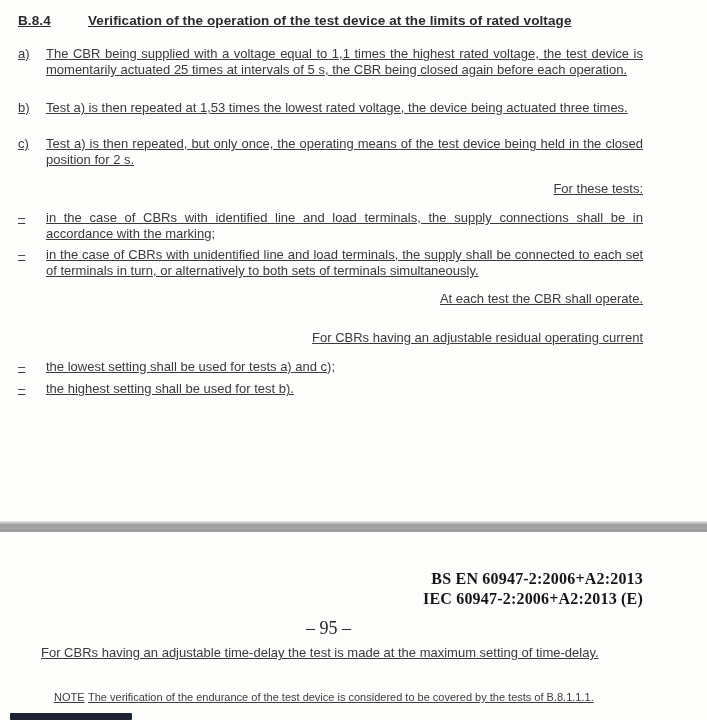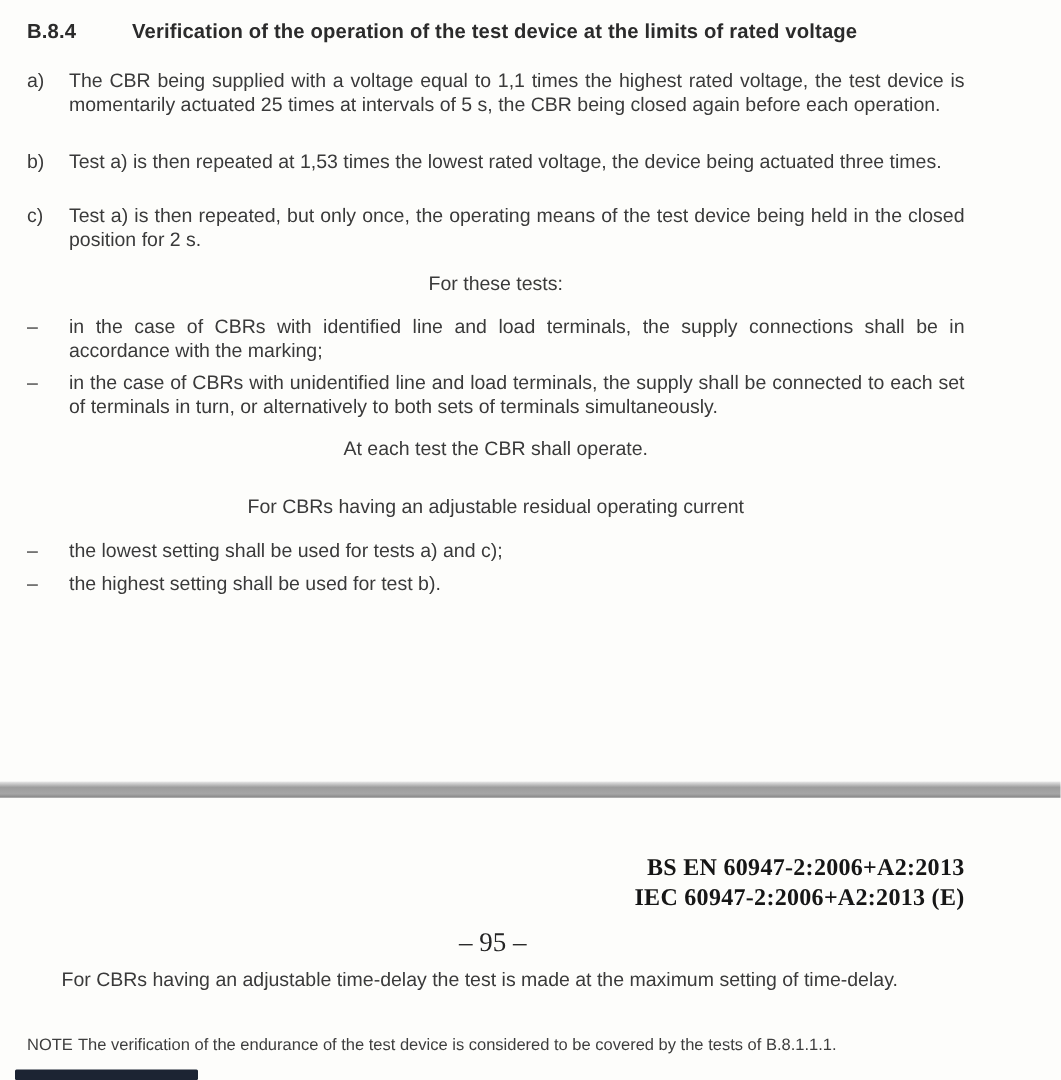--- a/index.html
+++ b/index.html
@@ -8,21 +8,21 @@
     background: #fdfdfb;
     font-family: "Liberation Sans", "DejaVu Sans", sans-serif;
     color: #3a3a3a;
     overflow: hidden;
     position: relative;
   }
   .page {
     position: relative;
     width: 707px; height: 720px;
   }
-  .abs { position: absolute; left: 18px; right: 64px; }
+  .abs { position: absolute; left: 18px; right: 64px; text-decoration: underline; }
 
   
   .heading {
     display: flex;
     font-weight: bold;
     font-size: 13.5px;
     color: #2b2b2b;
     letter-spacing: 0.1px;
   }
   .heading .num { width: 70px; flex: 0 0 70px; }
@@ -35,21 +35,21 @@
   }
   .hang .lbl { width: 28px; flex: 0 0 28px; }
   .hang .txt { flex: 1; text-align: justify; }
   .hang .txt.nojust { text-align: left; }
 
   .para {
     font-size: 13px;
     line-height: 16px;
     text-align: justify;
   }
-  .para.nojust { text-align: center; }
+  .para.nojust { text-align: right; }
 
   
   .page-divider {
     position: absolute;
     left: 0; width: 707px; top: 521px; height: 11px;
     background: linear-gradient(#e8e8e8 0%, #c2c2c2 18%, #9d9d9d 35%, #a6a6a6 75%, #8e8e8e 92%, #bdbdbd 100%);
   }
 
   
   .footer-refs {
@@ -73,21 +73,21 @@
     margin-top: 26px;
   }
 
   
   .note {
     display: flex;
     font-size: 11px;
     line-height: 13px;
     color: #3d3d3d;
   }
-  .note .note-lbl { flex: 0 0 34px; }
+  .note .note-lbl { flex: 0 0 34px; margin-left: 36px; }
   .note .note-txt { flex: 1; }
 
   
   .bottom-bar {
     position: absolute;
     left: 10px; top: 713px;
     width: 122px; height: 7px;
     background: #1c2433;
     border-radius: 1px;
   }

